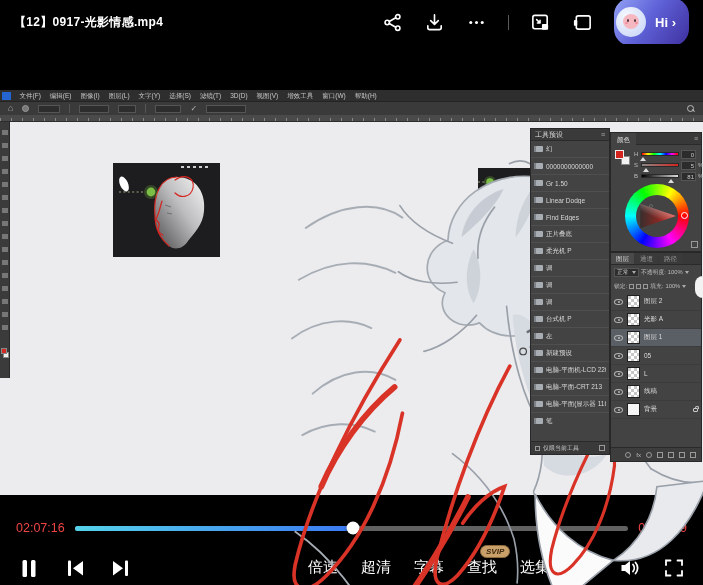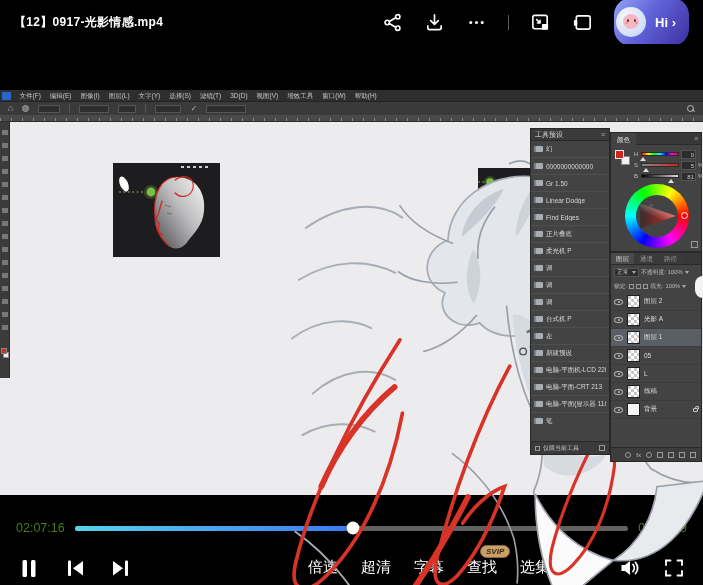--- a/index.html
+++ b/index.html
@@ -127,21 +127,21 @@
   .l-foot{height:14px;border-top:1px solid #2a2a2a;background:#3d3d3d;display:flex;align-items:center;justify-content:flex-end;gap:5px;padding:0 5px;}
   .mi{width:6px;height:6px;border:1px solid #9a9a9a;}
   .mi.ci{border-radius:50%;}
   .mi.fx{border:none;width:auto;height:auto;font-size:6px;color:#bbb;line-height:6px;}
 
   .side-handle{position:absolute;right:0;top:232px;width:8px;height:22px;background:#f3f3f3;border-radius:11px 0 0 11px;z-index:4;}
 
   
   .controls{position:absolute;left:0;bottom:0;width:703px;height:75px;}
   .progress-row{position:absolute;top:11px;left:0;right:0;display:flex;align-items:center;gap:10px;padding:0 16px;}
-  .ptime{color:#4d7c0f;font-size:12.5px;white-space:nowrap;}
+  .ptime{color:#ef4444;font-size:12.5px;white-space:nowrap;}
   .ptrack{position:relative;flex:1;height:5px;border-radius:3px;background:rgba(255,255,255,.38);}
   .pfill{position:absolute;left:0;top:0;bottom:0;border-radius:3px;background:linear-gradient(90deg,#55d3ea,#3b79f3);}
   .pthumb{position:absolute;top:50%;transform:translate(-50%,-50%);width:13px;height:13px;border-radius:50%;background:#fff;box-shadow:0 1px 3px rgba(0,0,0,.6);}
   .btn-row{position:absolute;top:40px;left:0;right:0;height:35px;display:flex;align-items:center;padding:0 18px;}
   .cicon{width:22px;height:22px;display:block;}
   .cicon *{fill:#fff;}
   .cicon .st{fill:none;stroke:#fff;stroke-width:1.8;stroke-linecap:round;}
   .left-cluster{display:flex;align-items:center;gap:24px;}
   .right-cluster{margin-left:auto;display:flex;align-items:center;gap:23px;}
   .txtbtn{position:relative;color:#fff;font-size:15px;background:none;border:none;padding:0;cursor:pointer;font-family:inherit;white-space:nowrap;}

